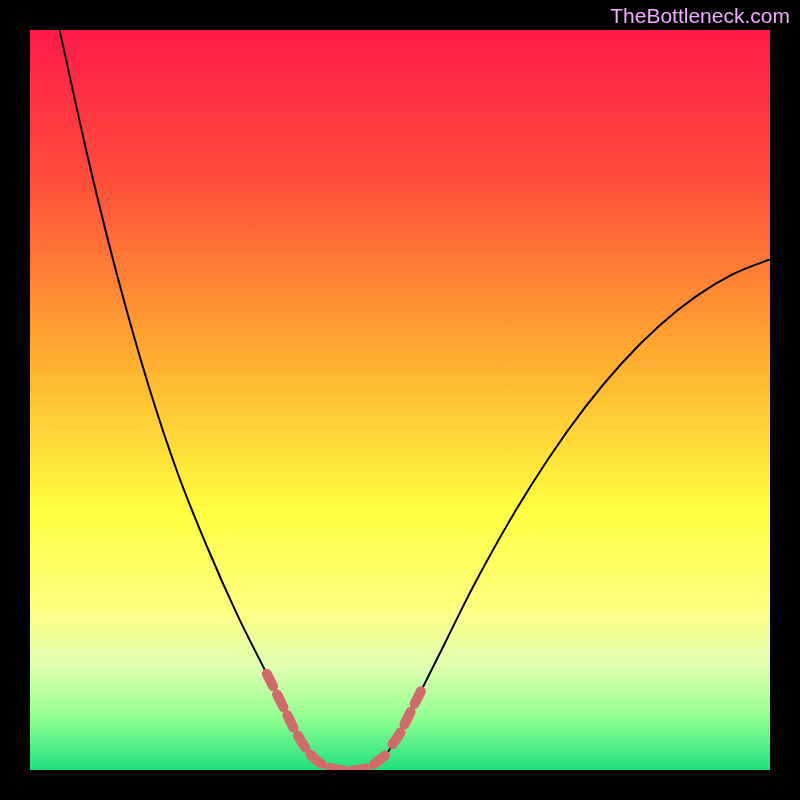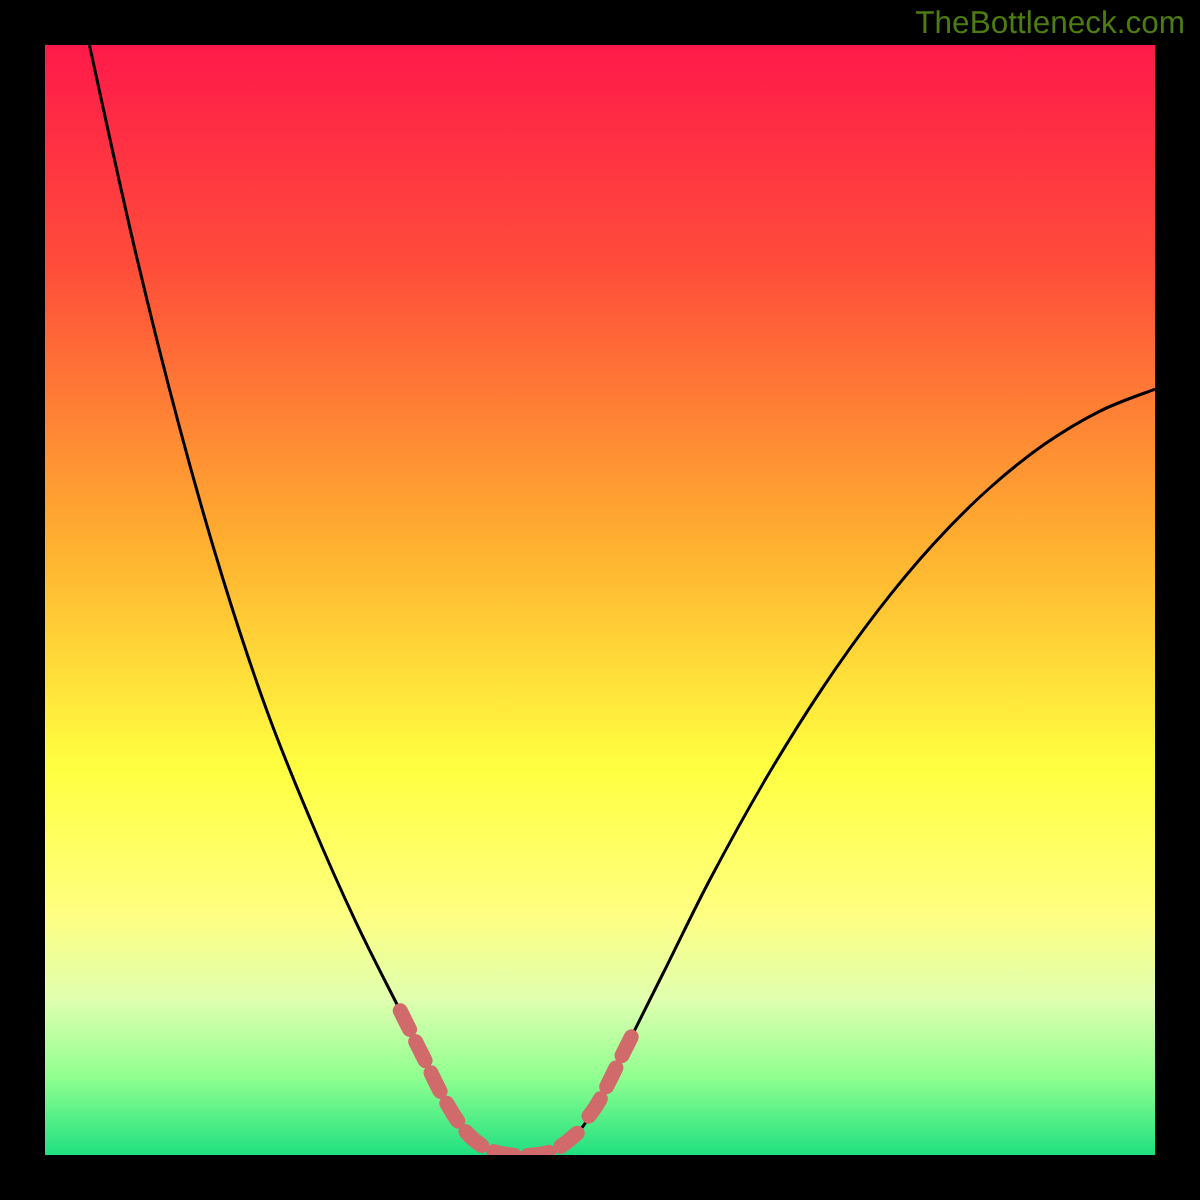--- a/index.html
+++ b/index.html
@@ -8,21 +8,21 @@
     width: 800px;
     height: 800px;
     background: #000;
     position: relative;
     font-family: Arial, sans-serif;
   }
   .watermark {
     position: absolute;
     top: 4px;
     right: 10px;
-    color: #4d7c0f;
+    color: #f0abfc;
     font-size: 21px;
     font-weight: 500;
     z-index: 10;
   }
   .plot-area {
     position: absolute;
     top: 30px;
     left: 30px;
     width: 740px;
     height: 740px;

